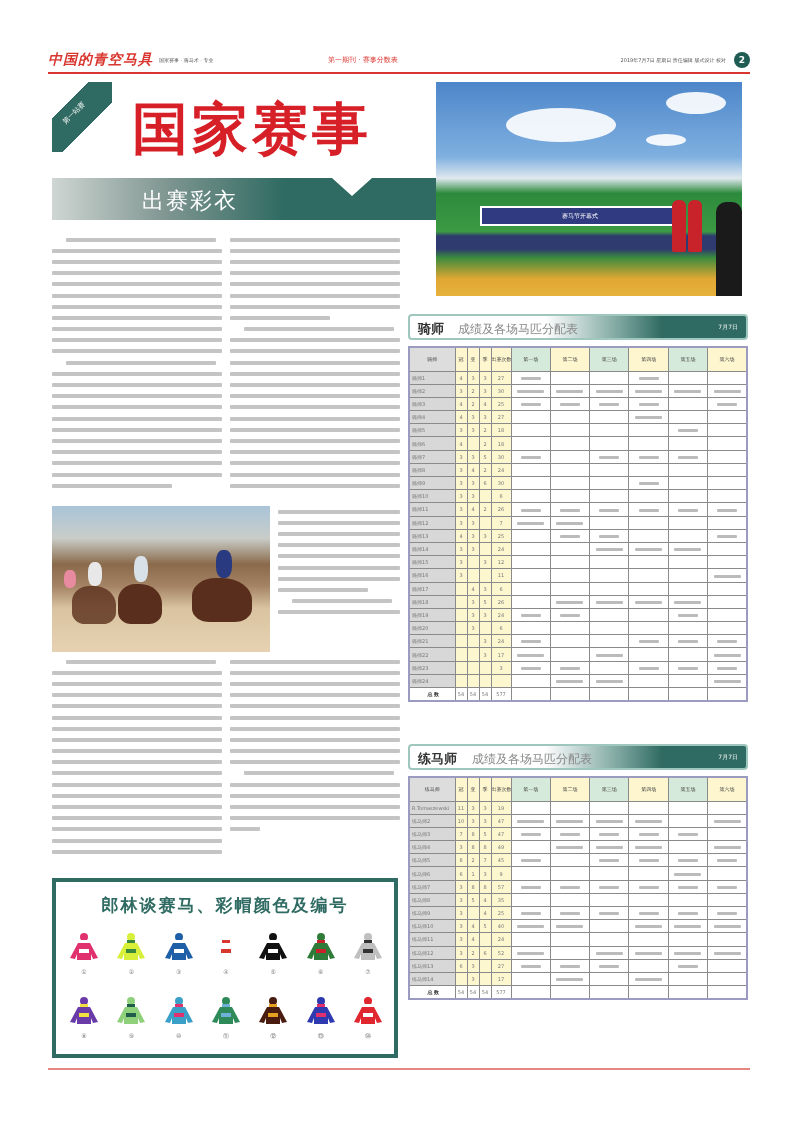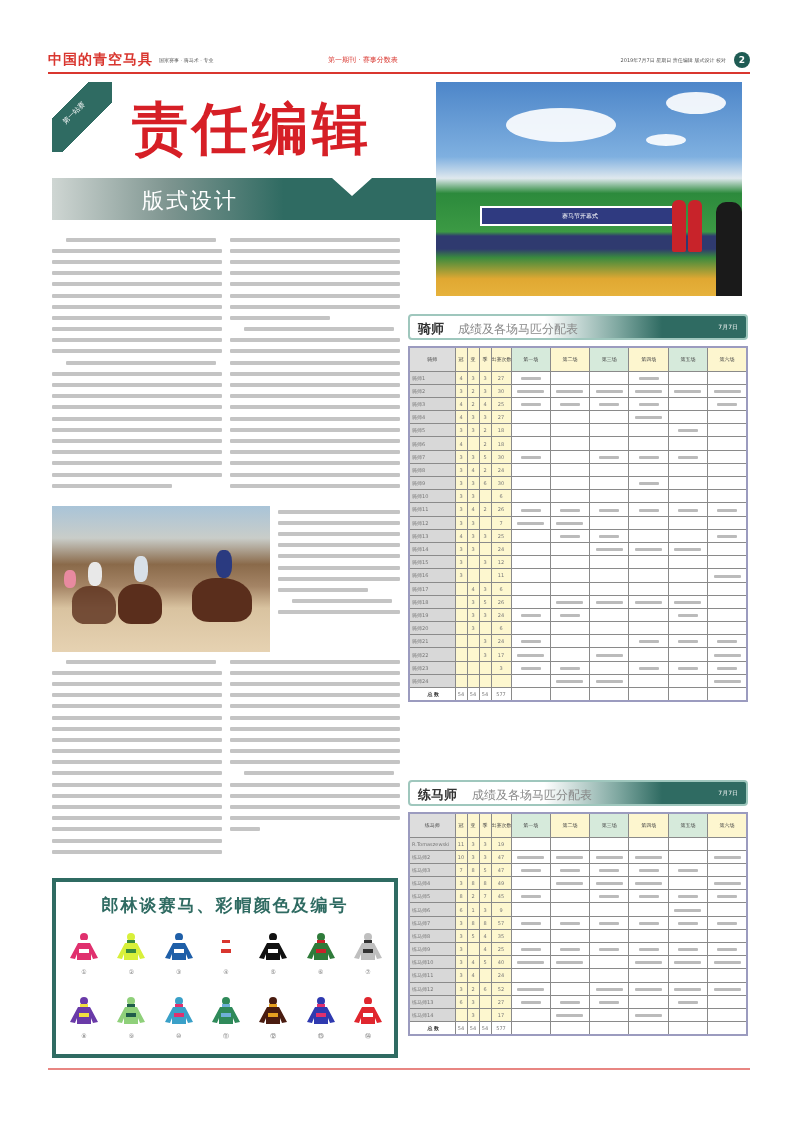--- a/index.html
+++ b/index.html
@@ -1,19 +1,19 @@
 <!DOCTYPE html>
 <html><head>
 <meta charset="utf-8">
 <style>
 *{box-sizing:border-box;margin:0;padding:0}
 body{width:800px;height:1127px;background:#fff;font-family:"DejaVu Sans",sans-serif;position:relative;overflow:hidden;color:#555}
 .page{position:absolute;left:48px;top:48px;width:702px;height:1030px}
 .masthead{position:absolute;left:0;top:0;width:702px;height:26px;border-bottom:2px solid #d9362f;display:flex;align-items:center}
-.mast-logo{color:#d9362f;font-family:"DejaVu Serif",serif;font-weight:bold;font-size:14px;letter-spacing:1px}
+.mast-logo{color:#d9362f;font-family:"DejaVu Serif",serif;font-weight:bold;font-size:14px;font-style:italic;letter-spacing:1px}
 .mast-sub{font-size:5px;color:#555;margin-left:6px}
 .mast-section{position:absolute;left:280px;font-size:7px;color:#d9362f}
 .mast-date{position:absolute;right:24px;font-size:5px;color:#555}
 .page-num{position:absolute;right:0;top:4px;width:16px;height:16px;border-radius:50%;background:#1f5c54;color:#fff;font-size:9px;font-weight:bold;display:flex;align-items:center;justify-content:center}
 .banner{position:absolute;left:4px;top:34px;width:386px;height:140px}
 .ribbon{position:absolute;left:0;top:0;width:60px;height:70px;background:linear-gradient(135deg,transparent 0 28%,#2f6b62 28% 62%,transparent 62%)}
 .ribbon span{position:absolute;left:8px;top:26px;transform:rotate(-45deg);color:#fff;font-size:7px}
 .headline{position:absolute;left:80px;top:10px;font-size:56px;font-weight:bold;color:#d61f26;letter-spacing:4px;font-family:"DejaVu Sans",sans-serif}
 .subbar{position:absolute;left:0;top:96px;width:386px;height:42px;background:linear-gradient(90deg,#cfd6d3 0%,#7e9590 30%,#2f6b62 60%,#2f6b62 100%);clip-path:polygon(0 0,280px 0,300px 18px,320px 0,100% 0,100% 100%,0 100%)}
 .subbar span{position:absolute;left:90px;top:8px;color:#fff;font-size:22px;letter-spacing:2px}
@@ -59,23 +59,23 @@
     <span class="mast-sub">国家赛事 · 骑马术 · 专业</span>
     <span class="mast-section">第一期刊 · 赛事分数表</span>
     <span class="mast-date">2019年7月7日 星期日 责任编辑 版式设计 校对</span>
     <span class="page-num">2</span>
   </div>
 
   <div class="banner">
     <div class="ribbon">
         <span>第一站赛</span>
       </div>
-    <div class="headline">责任编辑</div>
+    <div class="headline">国家赛事</div>
     <div class="subbar">
-        <span>版式设计</span>
+        <span>出赛彩衣</span>
       </div>
   </div>
 
   <div class="photo-top">
     <div class="cloud" style="left:230px;top:10px;width:60px;height:22px"></div>
     <div class="cloud" style="left:70px;top:26px;width:110px;height:34px"></div>
     <div class="cloud" style="left:210px;top:52px;width:40px;height:12px"></div>
     <div class="photo-banner">赛马节开幕式</div>
     <div class="red-fig" style="left:236px;top:118px;width:14px;height:52px"></div>
     <div class="red-fig" style="left:252px;top:118px;width:14px;height:52px"></div>
@@ -875,21 +875,21 @@
             <td></td>
             <td></td>
             <td></td>
             <td></td>
             <td></td>
           </tr>
         </tbody>
     </table>
   </div>
 
-  <div class="tbl-wrap" style="top:732px">
+  <div class="tbl-wrap" style="top:696px">
     <div class="tbl-head">
       <span class="t1">练马师</span>
       <span class="t2" style="left:62px">成绩及各场马匹分配表</span>
       <span class="date">7月7日</span>
     </div>
     <table>
       <colgroup>
           <col style="width:46px">
           <col style="width:12px">
           <col style="width:12px">

